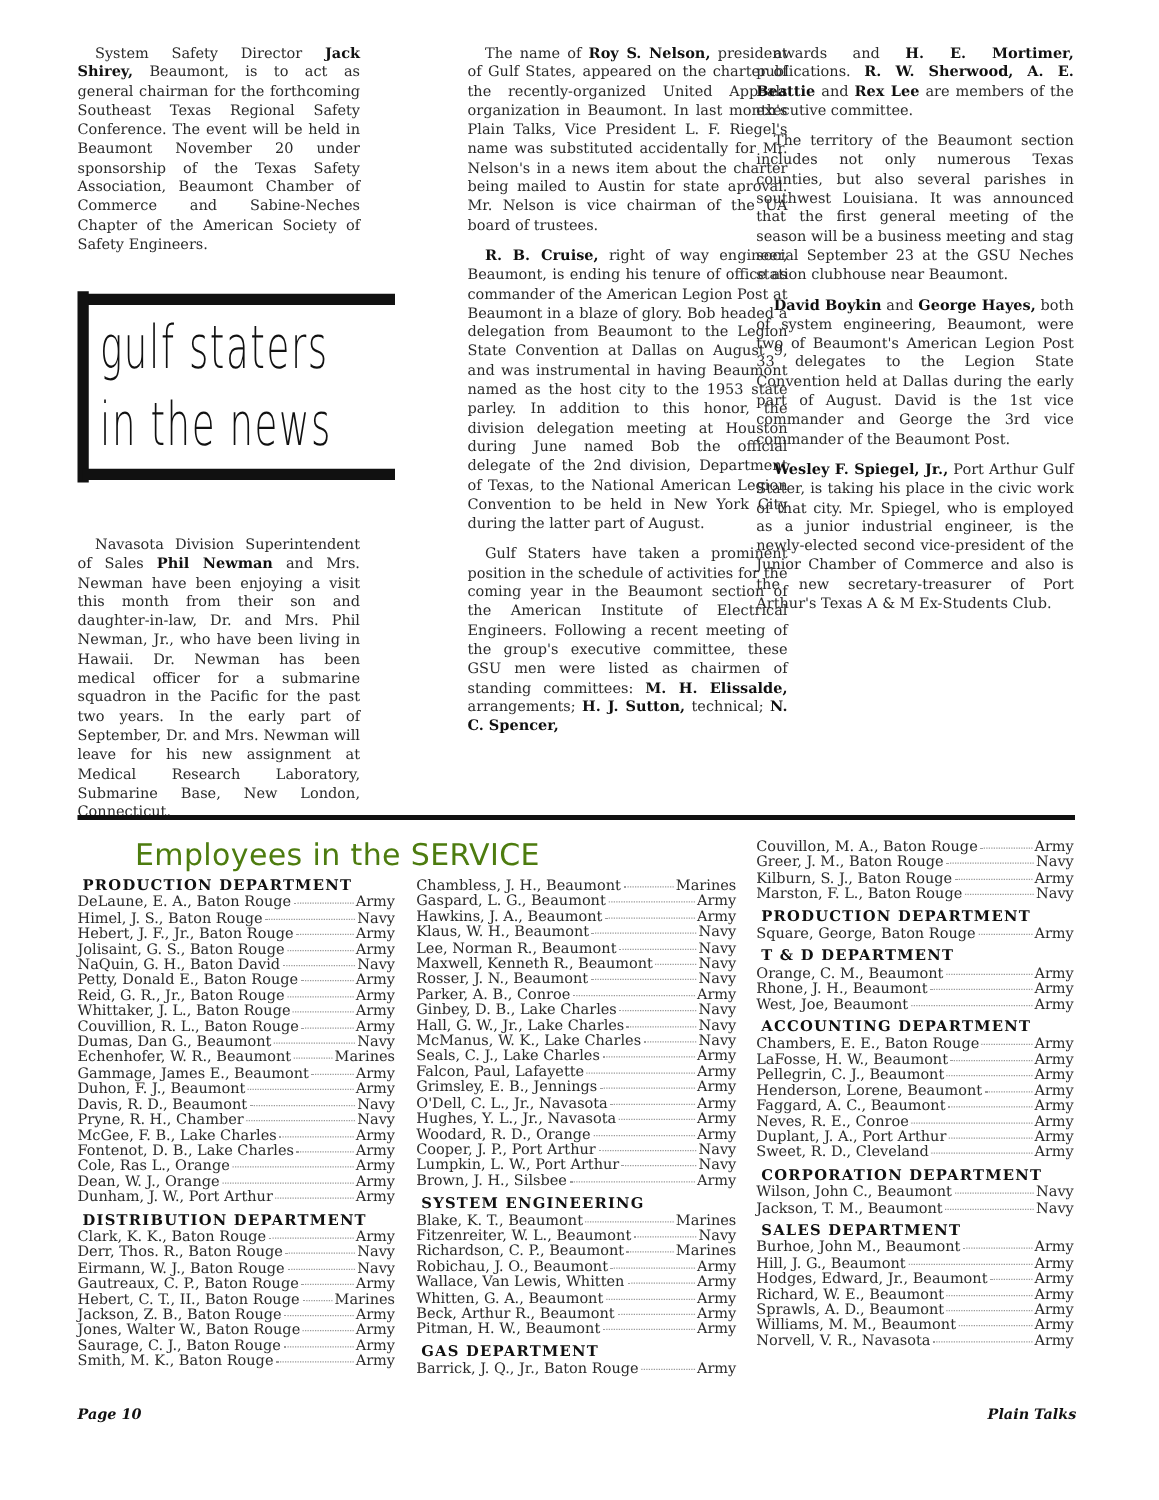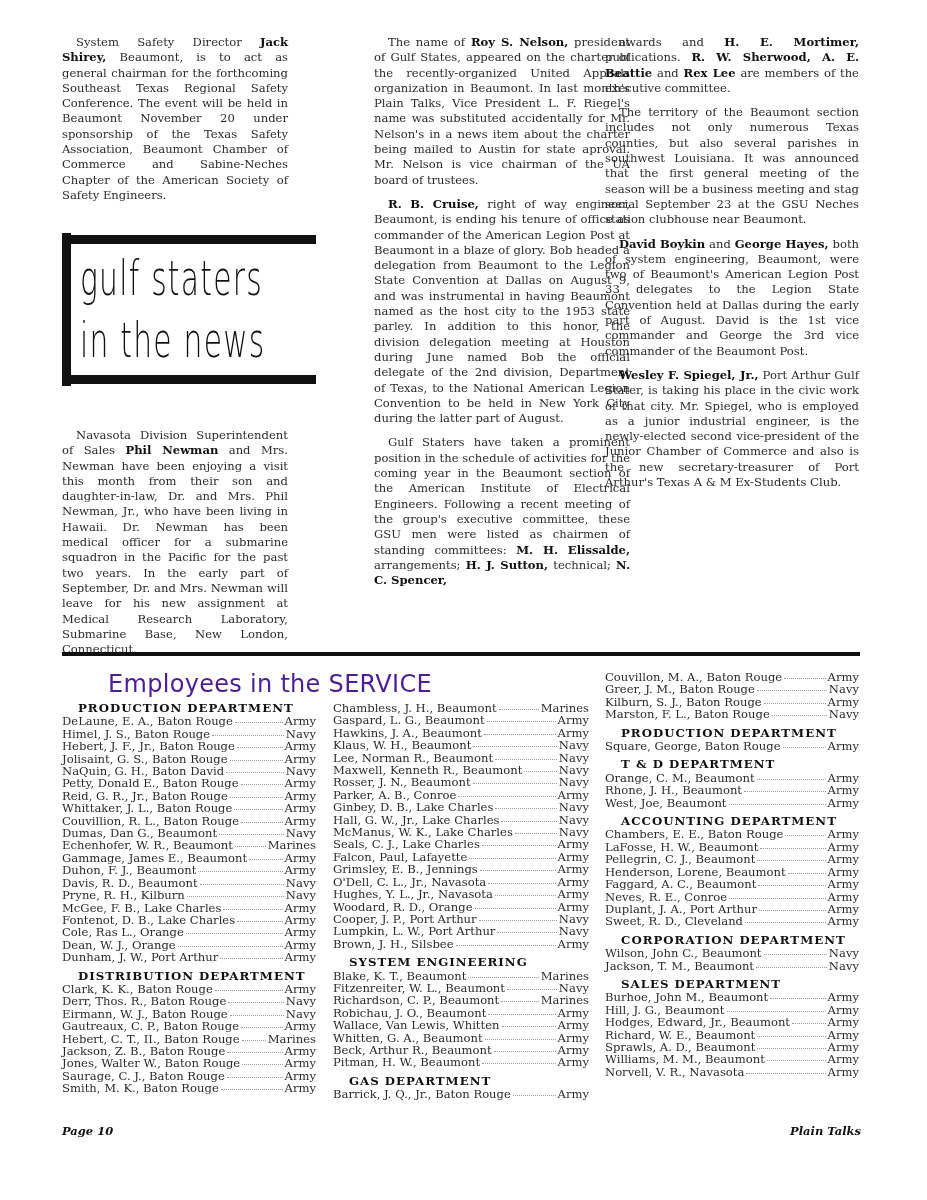--- a/index.html
+++ b/index.html
@@ -18,27 +18,27 @@
   .banner { position: absolute; left: 62px; top: 230px; width: 226px; height: 150px; }
   .banner .top { position: absolute; left: 4px; top: 5px; width: 250px; height: 9px; background: #111; }
   .banner .bot { position: absolute; left: 4px; top: 145px; width: 250px; height: 9px; background: #111; }
   .banner .left { position: absolute; left: 0; top: 3px; width: 9px; height: 153px; background: #111; }
   .banner .line { position: absolute; left: 18px; font-family: "DejaVu Sans", sans-serif; font-weight: 300; font-size: 48px; line-height: 48px; color: #111; transform: scaleX(0.62); transform-origin: left top; letter-spacing: 2px; white-space: nowrap; }
   .banner .l1 { top: 24px; }
   .banner .l2 { top: 86px; }
 
   .rule { position: absolute; left: 62px; top: 652px; width: 798px; height: 4px; background: #111; }
 
-  .svc-title { position: absolute; left: 108px; top: 670px; font-family: "DejaVu Sans", sans-serif; font-size: 24px; color: #4c1d95; letter-spacing: 0.3px; white-space: nowrap; }
+  .svc-title { position: absolute; left: 108px; top: 670px; font-family: "DejaVu Sans", sans-serif; font-size: 24px; color: #4d7c0f; letter-spacing: 0.3px; white-space: nowrap; }
 
   .svc-col { position: absolute; font-size: 11.6px; line-height: 12.4px; }
   #svc1 { left: 62px; top: 702px; width: 254px; }
   #svc2 { left: 333px; top: 702px; width: 256px; }
   #svc3 { left: 605px; top: 671px; width: 254px; }
-  .dept { font-weight: bold; font-size: 11.8px; letter-spacing: 1px; color: #111; margin: 6px 0 1px 16px; }
+  .dept { font-weight: bold; font-size: 11.8px; letter-spacing: 1px; color: #111; margin: 6px 0 1px 4px; }
   .dept.first { margin-top: 0; }
   .entry { display: flex; align-items: baseline; white-space: nowrap; }
   .entry .nm { flex: 0 0 auto; }
   .entry .dots { flex: 1 1 auto; border-bottom: 1px dotted #999; margin: 0 2px; transform: translateY(-2px); }
   .entry .br { flex: 0 0 auto; }
 
   .footer { position: absolute; top: 1124px; font-family: "DejaVu Serif", serif; font-weight: bold; font-style: italic; font-size: 11.5px; color: #111; }
   .footer.left { left: 62px; }
   .footer.right { right: 66px; }
 </style>
@@ -143,21 +143,21 @@
       <span class="nm">Duhon, F. J., Beaumont</span>
       <span class="dots"></span>
       <span class="br">Army</span>
     </div>
     <div class="entry">
       <span class="nm">Davis, R. D., Beaumont</span>
       <span class="dots"></span>
       <span class="br">Navy</span>
     </div>
     <div class="entry">
-      <span class="nm">Pryne, R. H., Kilburn</span>
+      <span class="nm">Pryne, R. H., Chamber</span>
       <span class="dots"></span>
       <span class="br">Navy</span>
     </div>
     <div class="entry">
       <span class="nm">McGee, F. B., Lake Charles</span>
       <span class="dots"></span>
       <span class="br">Army</span>
     </div>
     <div class="entry">
       <span class="nm">Fontenot, D. B., Lake Charles</span>

